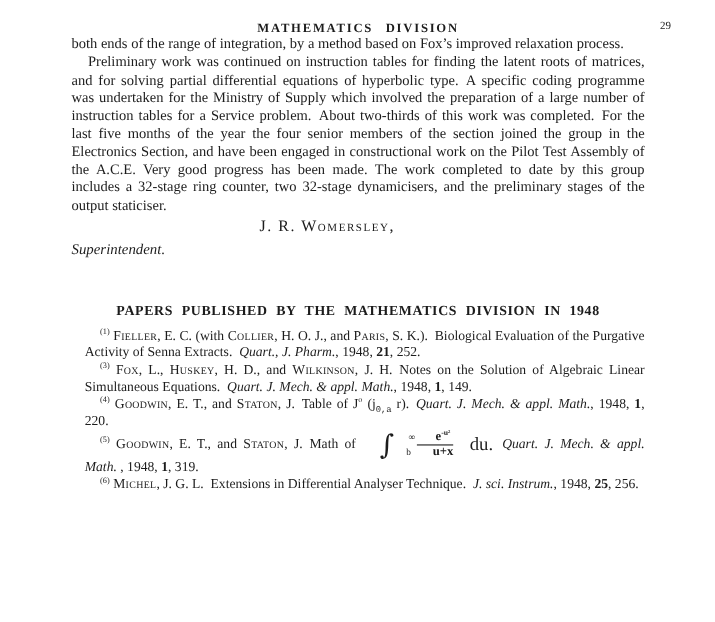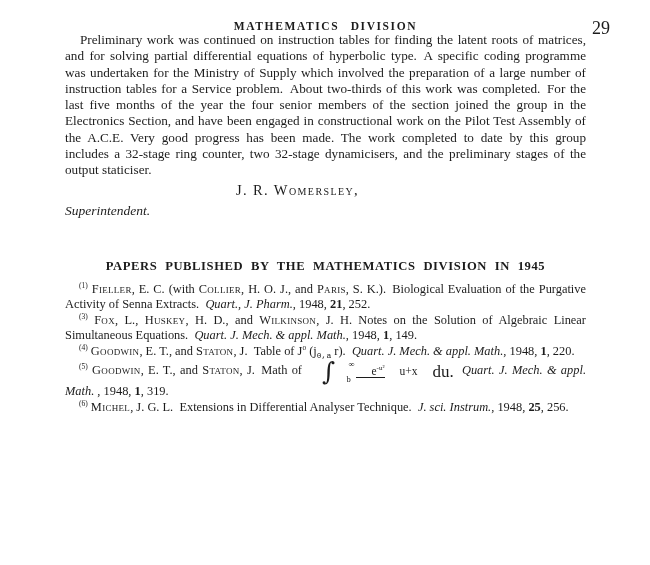--- a/index.html
+++ b/index.html
@@ -9,81 +9,82 @@
     padding:20px 64px 0 65px; overflow:hidden;
     font-family:"Liberation Serif", serif;
   }
   .hdr {
     position:relative; text-align:center;
     font-size:11.5px; font-weight:700;
     letter-spacing:1.6px; word-spacing:7px;
   }
   .pageno {
     position:absolute; right:-24px; top:-2px;
-    font-size:18px; font-weight:400;
+    font-size:10px; font-weight:400;
     letter-spacing:0; word-spacing:0;
   }
   .bodytext p { margin:0; font-size:13.2px; line-height:16.3px; text-align:justify; }
   .p1 { margin-top:17px; }
   .p2 { text-indent:15px; }
   .sig-name {
     margin-top:3px; text-align:center; padding-right:56px;
     font-variant:small-caps; letter-spacing:1.4px; font-size:14.5px;
   }
   .sig-title {
     margin-top:4px; padding-right:40px;
     font-style:italic; font-size:13.5px;
   }
   .papers-h {
     margin-top:40px; text-align:center;
     font-size:12.6px; font-weight:700;
     letter-spacing:0.6px; word-spacing:4px;
   }
-  .refs { margin-top:8px; }
+  .refs { margin-top:8px;margin-left:12px; }
   .ref { margin:0; font-size:12.4px; line-height:15.5px; text-align:justify; text-indent:14px; }
   .ref sup { font-size:7.5px; line-height:0; }
   .ref sub { font-size:8px;   line-height:0;font-family:Liberation Mono, monospace; }
   .sc { font-variant:small-caps; letter-spacing:0.3px; }
   .it { font-style:italic; }
   .bd { font-weight:700; }
   
   .int-wrap { display:inline-flex; align-items:center; vertical-align:middle; margin:0 2px; }
   .int-sign { font-family:"DejaVu Serif", serif; font-size:25px; line-height:1; }
   .int-lims {
     display:inline-flex; flex-direction:column; justify-content:space-between;
     height:25px; font-size:8.5px; line-height:1; margin:0 1px 0 -1px;
   }
   .int-up { align-self:flex-start; margin-top:1px; }
   .int-lo { align-self:flex-start; margin-bottom:1px; margin-left:-2px; }
   .frac {
-    display:inline-flex; flex-direction:row; text-align:center;
-    font-size:11.5px; line-height:1.1; margin:0 1px;
+    display:inline-flex; flex-direction:column; text-align:center;
+    font-size:11.5px; line-height:1.1; margin:0 1px;font-weight:bold;
   }
   .frac .num { border-bottom:1px solid currentColor; padding:0 1px; }
   .frac .num sup { font-size:7px; line-height:0; }
   .int-after { font-size:17px;font-family:Liberation Serif, serif; }
 </style>
 </head>
 <body>
 
 <div class="page">
 
   <div class="hdr">
     <span>MATHEMATICS DIVISION</span>
     <span class="pageno">29</span>
   </div>
 
   <div class="bodytext">
+    <p class="p1">both ends of the range of integration, by a method based on Fox’s improved relaxation process.</p>
     <p class="p2">Preliminary work was continued on instruction tables for finding the latent roots of matrices, and for solving partial differential equations of hyperbolic type. A specific coding programme was undertaken for the Ministry of Supply which involved the preparation of a large number of instruction tables for a Service problem. About two-thirds of this work was completed. For the last five months of the year the four senior members of the section joined the group in the Electronics Section, and have been engaged in constructional work on the Pilot Test Assembly of the A.C.E. Very good progress has been made. The work completed to date by this group includes a 32-stage ring counter, two 32-stage dynamicisers, and the preliminary stages of the output staticiser.</p>
   </div>
 
   <div class="sig-name">J. R. Womersley,</div>
   <div class="sig-title">Superintendent.</div>
 
-  <div class="papers-h">PAPERS PUBLISHED BY THE MATHEMATICS DIVISION IN 1945</div>
+  <div class="papers-h">PAPERS PUBLISHED BY THE MATHEMATICS DIVISION IN 1948</div>
 
   <div class="refs">
       <p class="ref"><sup>(1)</sup><span> </span><span class="sc">Fieller</span><span>, E. C. (with </span><span class="sc">Collier</span><span>, H. O. J., and </span><span class="sc">Paris</span><span>, S. K.). Biological Evaluation of the Purgative Activity of Senna Extracts. </span><span class="it">Quart., J. Pharm.</span><span>, 1948, </span><span class="bd">21</span><span>, 252.</span></p>
       <p class="ref"><sup>(3)</sup><span> </span><span class="sc">Fox</span><span>, L., </span><span class="sc">Huskey</span><span>, H. D., and </span><span class="sc">Wilkinson</span><span>, J. H. Notes on the Solution of Algebraic Linear Simultaneous Equations. </span><span class="it">Quart. J. Mech. &amp; appl. Math.</span><span>, 1948, </span><span class="bd">1</span><span>, 149.</span></p>
       <p class="ref"><sup>(4)</sup><span> </span><span class="sc">Goodwin</span><span>, E. T., and </span><span class="sc">Staton</span><span>, J. Table of J</span><sup>o</sup><span> (j</span><sub>0,a</sub><span> r). </span><span class="it">Quart. J. Mech. &amp; appl. Math.</span><span>, 1948, </span><span class="bd">1</span><span>, 220.</span></p>
       <p class="ref"><sup>(5)</sup><span> </span><span class="sc">Goodwin</span><span>, E. T., and </span><span class="sc">Staton</span><span>, J. Math of </span><span class="int-wrap">
           <span class="int-sign">∫</span>
           <span class="int-lims">
             <span class="int-up">∞</span>
             <span class="int-lo">b</span>

